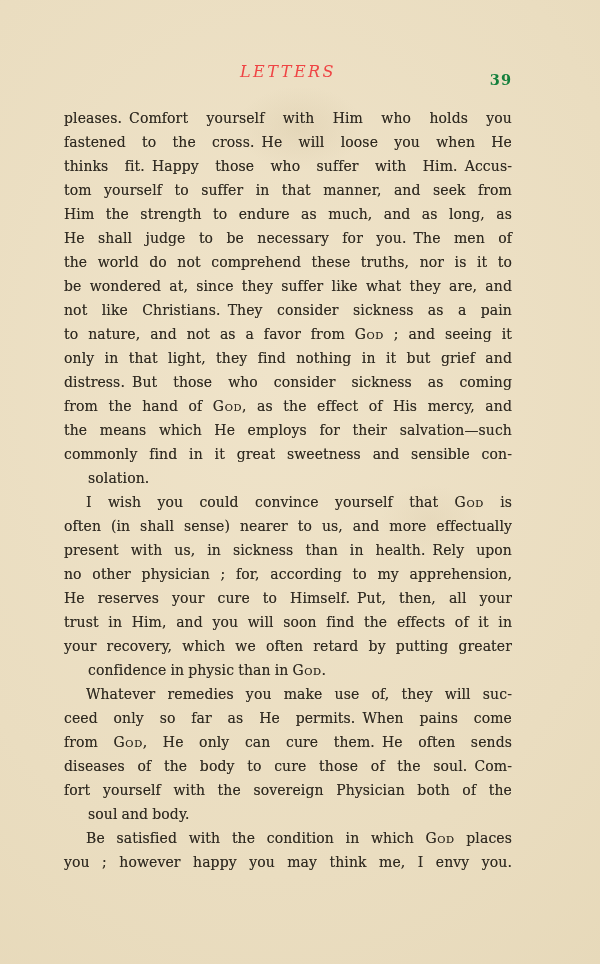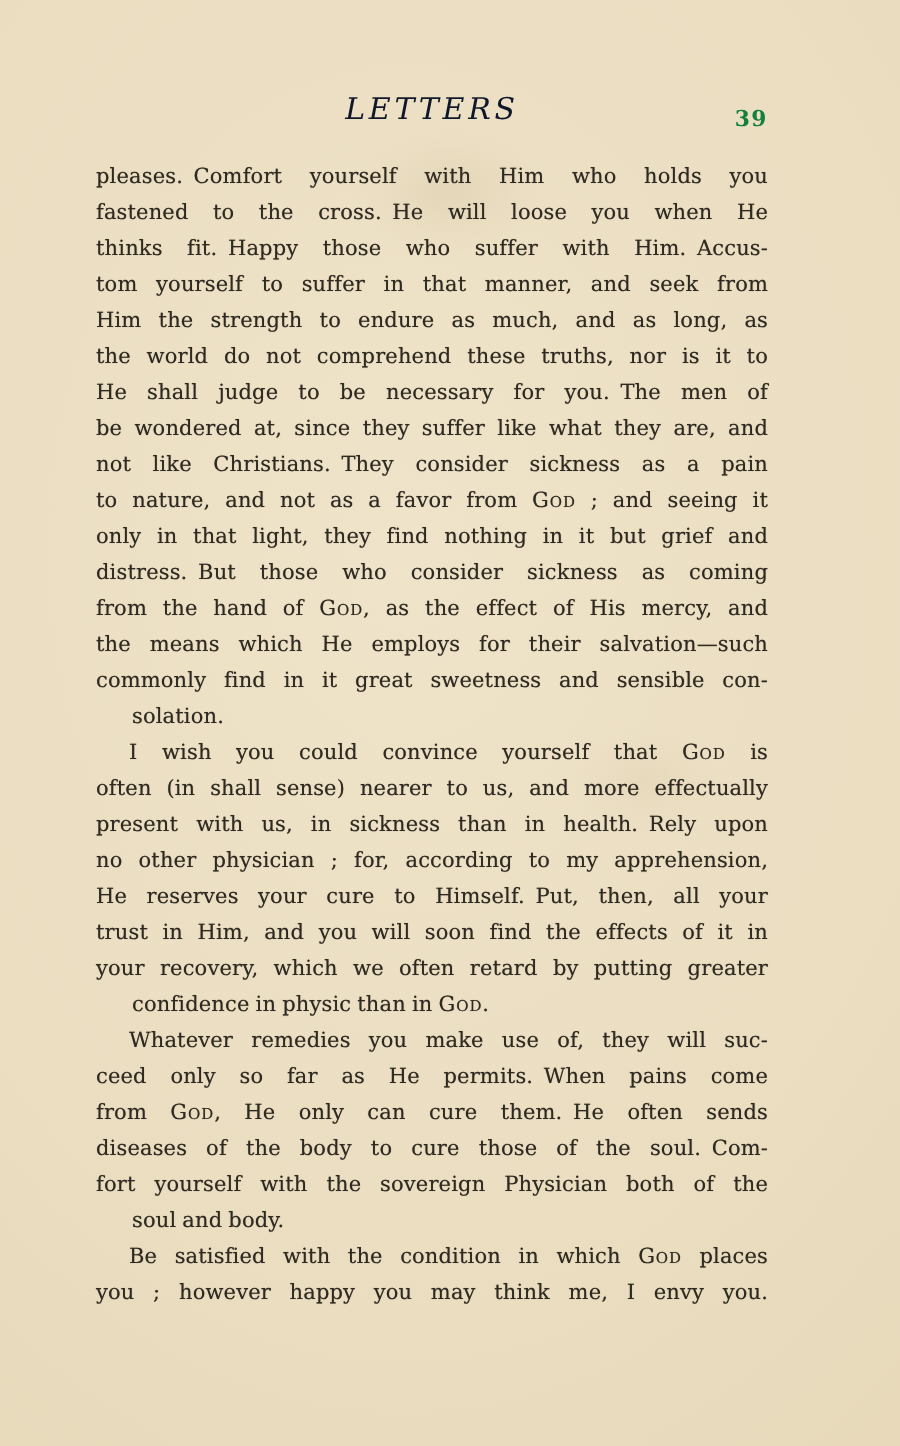--- a/index.html
+++ b/index.html
@@ -25,23 +25,23 @@
     position: relative;
     padding-top: 62px;
     height: 20px;
     line-height: 20px;
   }
   .head-title {
     position: absolute;
     left: 50%;
     transform: translateX(-50%);
     font-style: italic;
-    font-size: 20px;
+    font-size: 16px;
     letter-spacing: 2.5px;
-    color: #0f172a;
+    color: #ef4444;
   }
   .page-num {
     position: absolute;
     right: 0;
     top: 70px;
     font-weight: bold;
     font-size: 14.5px;
     letter-spacing: 1px;
     color: #15803d;
   }
@@ -79,22 +79,22 @@
     <span class="head-title">LETTERS</span>
     <span class="page-num">39</span>
   </div>
   <div class="body-text">
       <div class="paragraph">
         <div class="line"><span>pleases. Comfort yourself with Him who holds you</span></div>
         <div class="line"><span>fastened to the cross. He will loose you when He</span></div>
         <div class="line"><span>thinks fit. Happy those who suffer with Him. Accus-</span></div>
         <div class="line"><span>tom yourself to suffer in that manner, and seek from</span></div>
         <div class="line"><span>Him the strength to endure as much, and as long, as</span></div>
+        <div class="line"><span>He shall judge to be necessary for you. The men of</span></div>
         <div class="line"><span>the world do not comprehend these truths, nor is it to</span></div>
-        <div class="line"><span>He shall judge to be necessary for you. The men of</span></div>
         <div class="line"><span>be wondered at, since they suffer like what they are, and</span></div>
         <div class="line"><span>not like Christians. They consider sickness as a pain</span></div>
         <div class="line"><span>to nature, and not as a favor from </span><span class="sc">God</span><span> ; and seeing it</span></div>
         <div class="line"><span>only in that light, they find nothing in it but grief and</span></div>
         <div class="line"><span>distress. But those who consider sickness as coming</span></div>
         <div class="line"><span>from the hand of </span><span class="sc">God</span><span>, as the effect of His mercy, and</span></div>
         <div class="line"><span>the means which He employs for their salvation—such</span></div>
         <div class="line"><span>commonly find in it great sweetness and sensible con-</span></div>
         <div class="line last"><span>solation.</span></div>
       </div>

